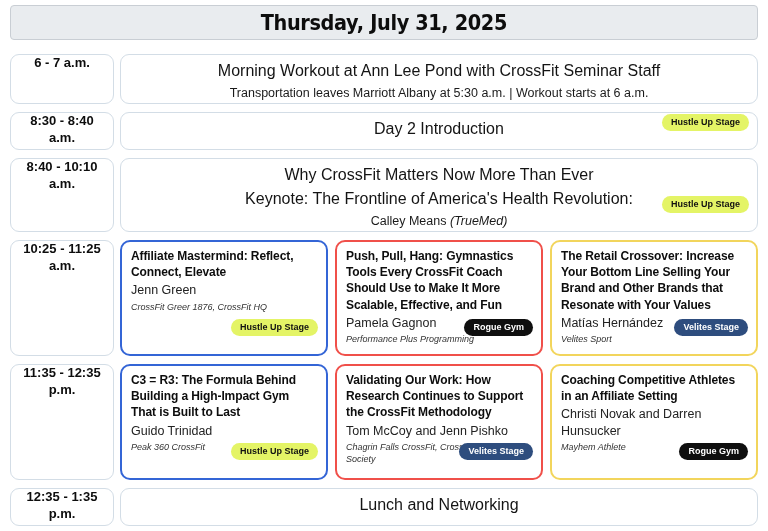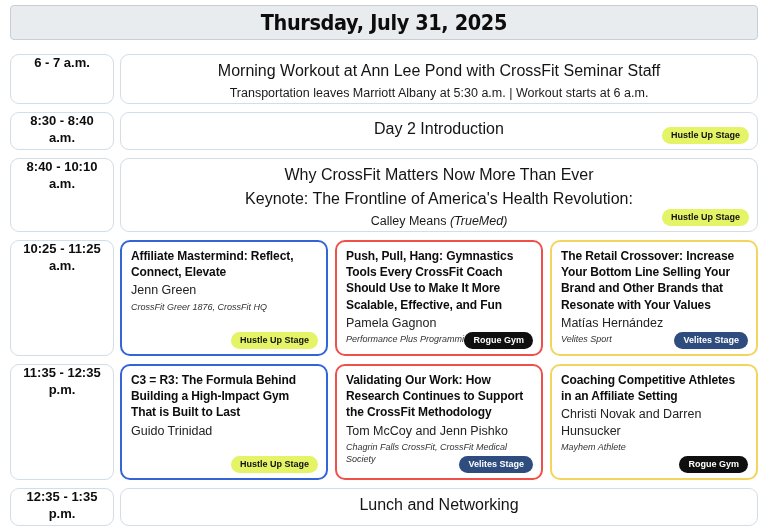--- a/index.html
+++ b/index.html
@@ -40,21 +40,21 @@
     text-align: center; padding: 4px 70px;
   }
   .event-title { font-size: 16px; color: #141414; line-height: 1.5; }
   .event-sub { font-size: 12.5px; color: #1a1a1a; margin-top: 2px; line-height: 1.3; }
   .event-sub em { font-style: italic; }
 
   .badge {
     font-size: 9px; font-weight: bold; line-height: 1;
     padding: 4px 9px; border-radius: 10px; white-space: nowrap;
   }
-  .corner { position: absolute; right: 8px; bottom: 5px; }
+  .corner { position: absolute; right: 8px; bottom: 18px; }
 
   .sessions { flex: 1; display: flex; gap: 7px; }
   .session {
     flex: 1 1 0; min-width: 0; background: #fff; position: relative;
     border: 2.5px solid #888; border-radius: 10px; padding: 6px 9px;
   }
   .s-title {
     margin: 0 0 2px; font-size: 12px; font-weight: bold;
     line-height: 1.35; color: #0d0d0d; letter-spacing: -0.1px;
   }
@@ -139,20 +139,21 @@
 
     <section class="row row-5">
       <div class="time-box">
         <div>11:35 - 12:35</div>
         <div>p.m.</div>
       </div>
       <div class="sessions">
         <article class="session" style="border-color: rgb(52, 101, 214);">
           <h3 class="s-title">C3 = R3: The Formula Behind Building a High-Impact Gym That is Built to Last</h3>
           <div class="s-speaker">Guido Trinidad</div>
+          <div class="s-org">Peak 360 CrossFit</div>
           <span class="badge corner" style="background: rgb(228, 244, 102); color: rgb(17, 17, 17);">Hustle Up Stage</span>
         </article>
         <article class="session" style="border-color: rgb(240, 80, 74);">
           <h3 class="s-title">Validating Our Work: How Research Continues to Support the CrossFit Methodology</h3>
           <div class="s-speaker">Tom McCoy and Jenn Pishko</div>
           <div class="s-org">Chagrin Falls CrossFit, CrossFit Medical Society</div>
           <span class="badge corner" style="background: rgb(46, 77, 126); color: rgb(255, 255, 255);">Velites Stage</span>
         </article>
         <article class="session" style="border-color: rgb(242, 213, 92);">
           <h3 class="s-title">Coaching Competitive Athletes in an Affiliate Setting</h3>

